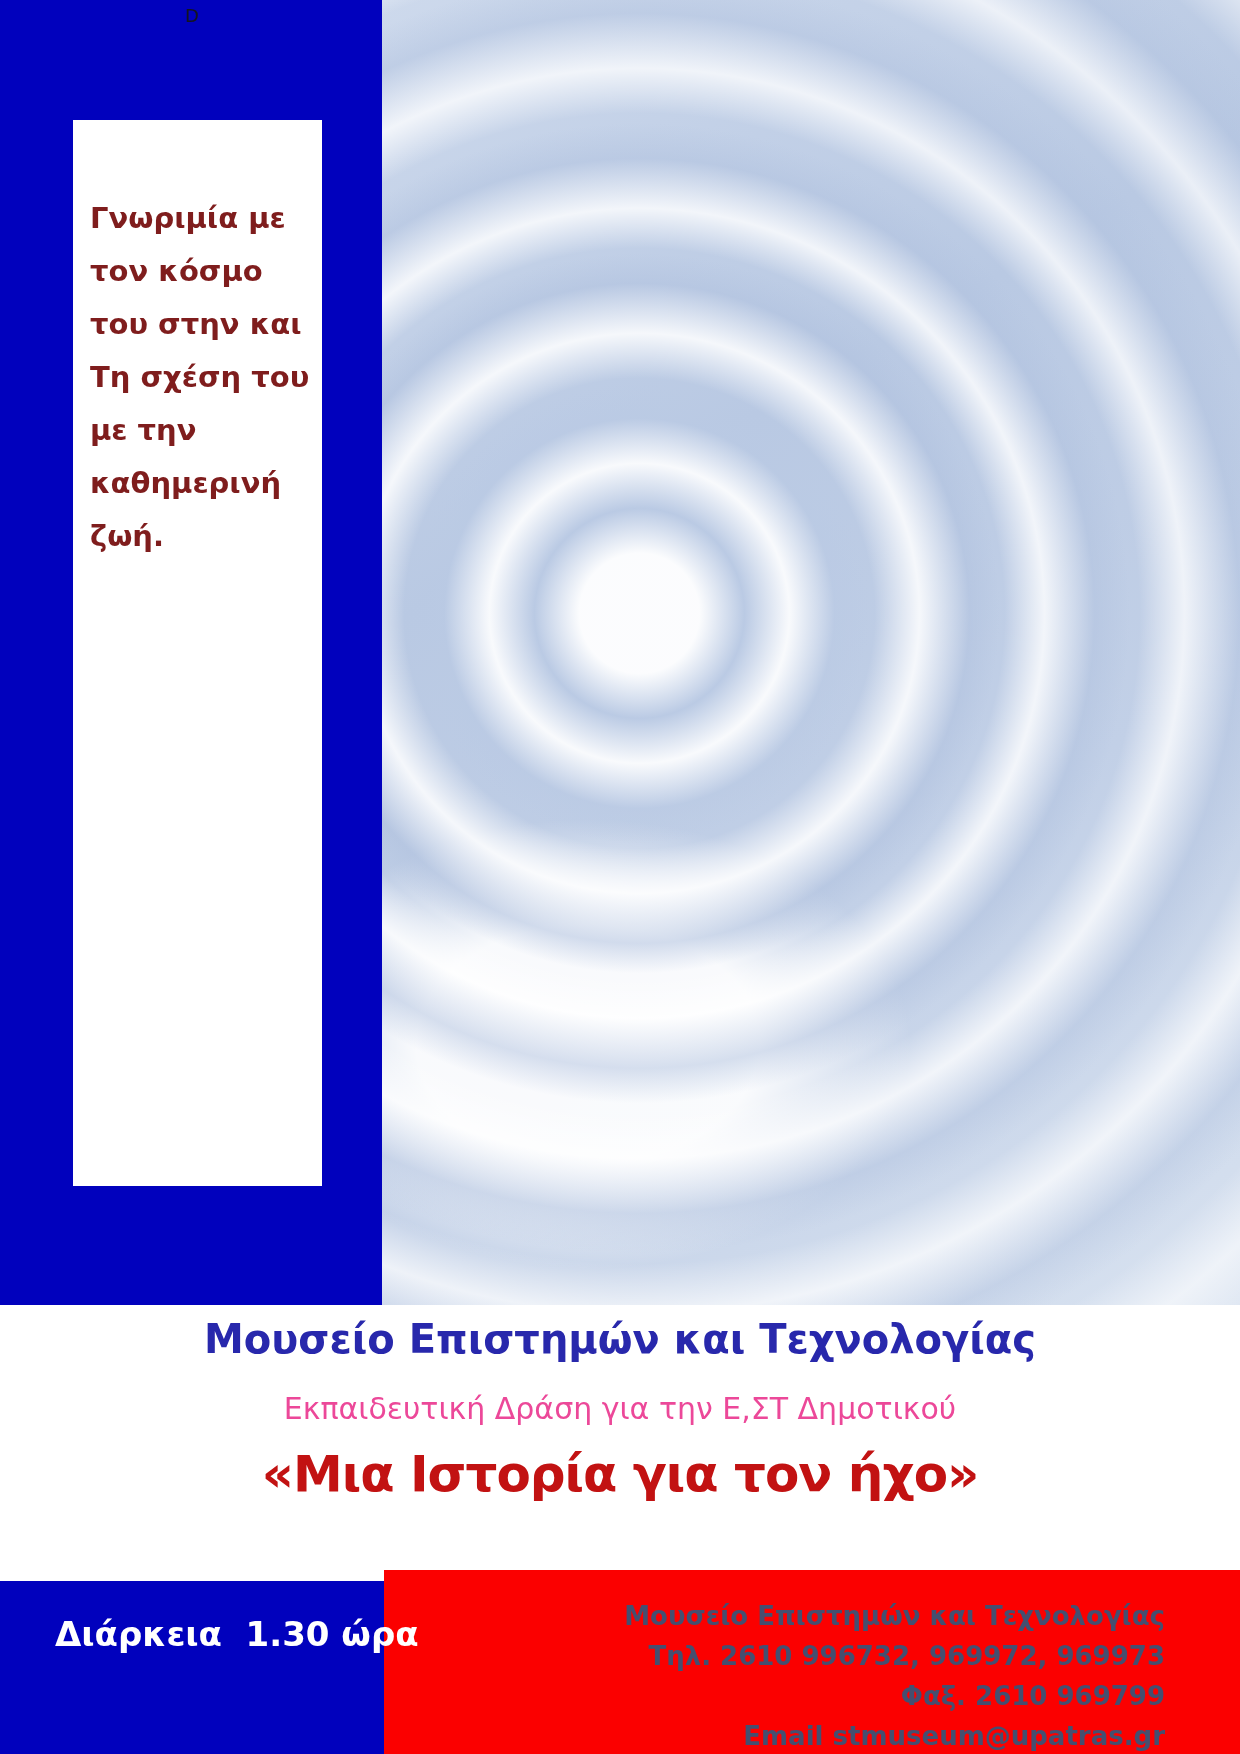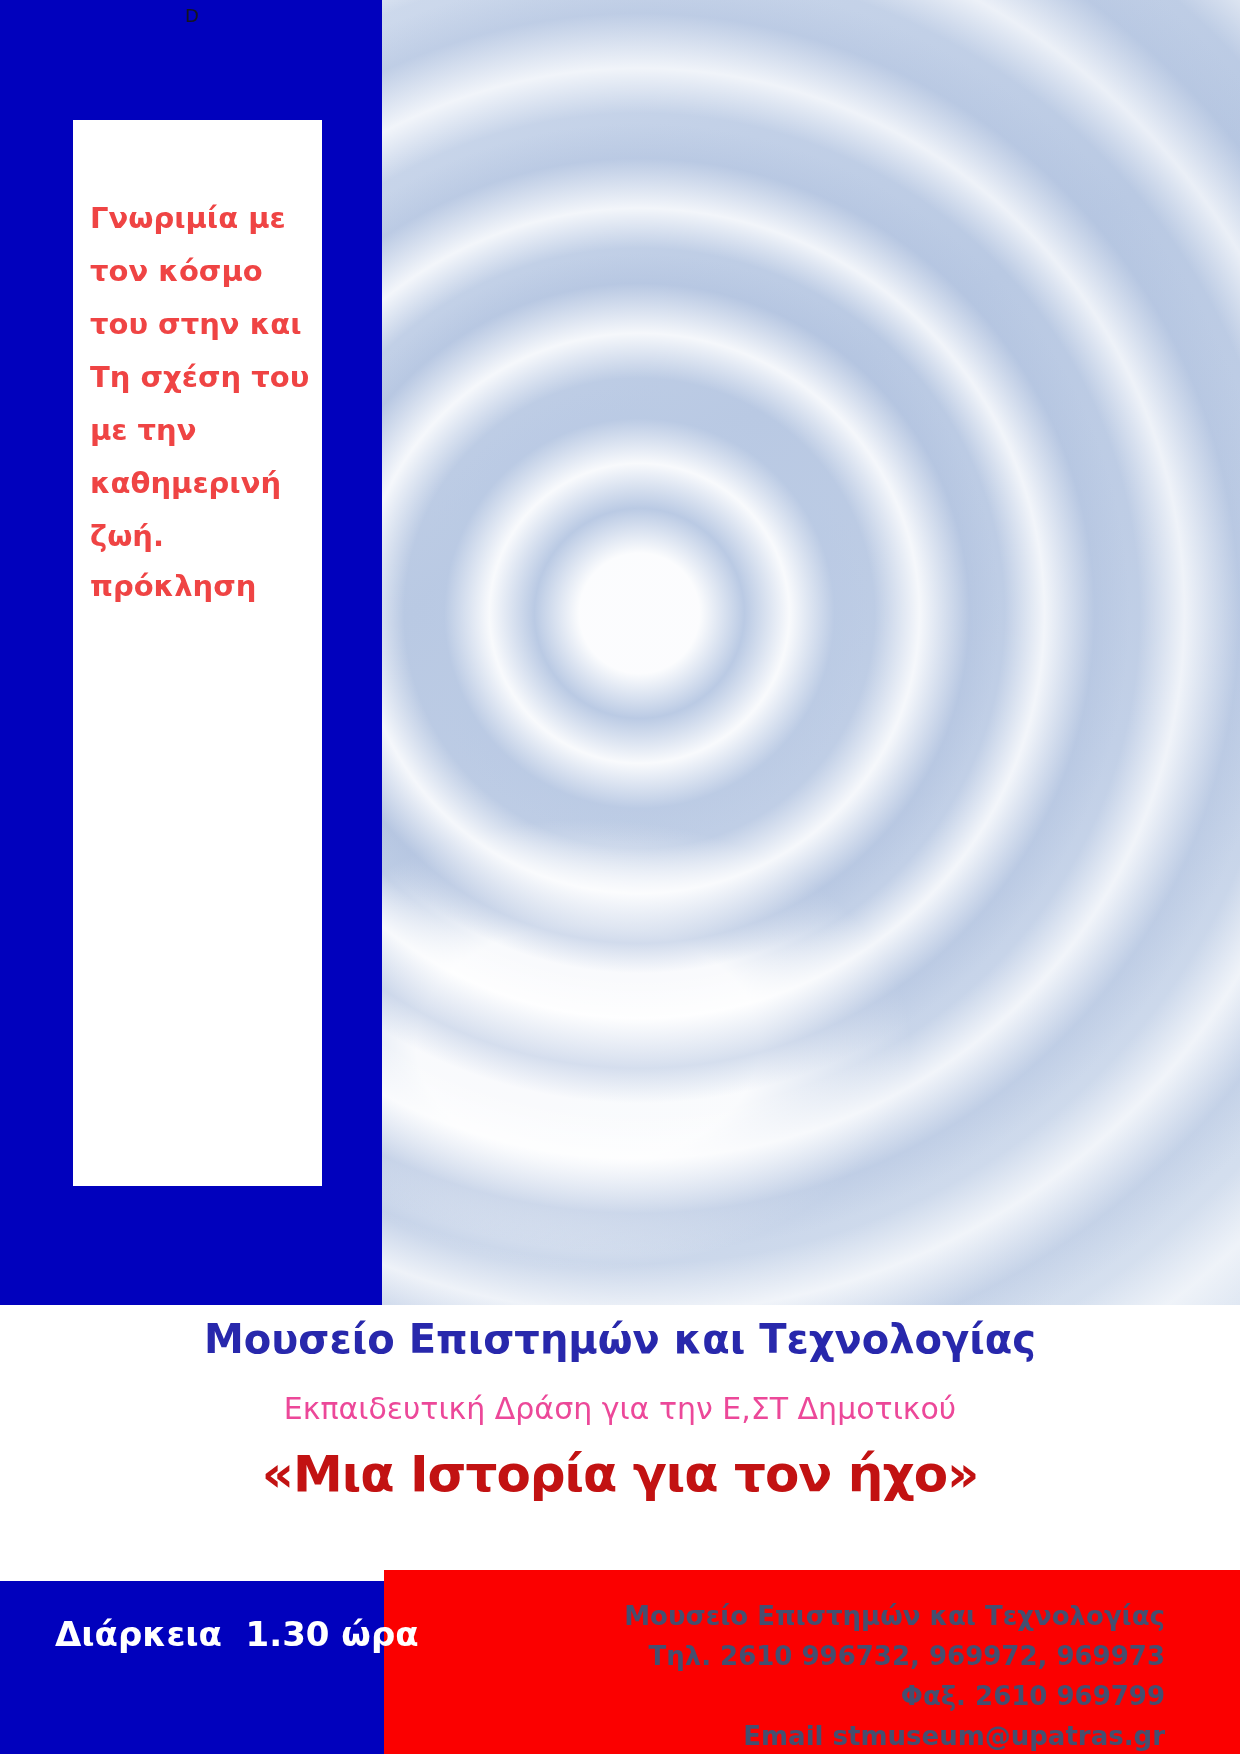--- a/index.html
+++ b/index.html
@@ -15,21 +15,21 @@
   }
   .stray-char{
     position:absolute;left:185px;top:5px;
     font-size:18px;color:#14141e;font-weight:400;
   }
   
   .whitebox{
     position:absolute;left:73px;top:120px;width:249px;height:1066px;
     background:#ffffff;box-sizing:border-box;
     padding:72px 6px 12px 17px;
-    color:#ef4444;font-weight:bold;font-size:29px;
+    color:#7f1d1d;font-weight:bold;font-size:29px;
     white-space:nowrap;
   }
   .whitebox p{margin:0;}
   .p0{line-height:53px;}
   .p1{margin-top:62px;line-height:43px;}
   .p2{margin-top:14px;line-height:43px;}
   .p3{margin-top:140px;line-height:47px;}
   .p4{margin-top:7px;line-height:47px;}
   .p5{margin-top:6px;line-height:45px;}
   
@@ -93,23 +93,20 @@
 <div class="whitebox">
   <p class="p0">
     <span>Γνωριμία με</span><br>
     <span>τον κόσμο</span><br>
     <span>του στην και</span><br>
     <span>Τη σχέση του</span><br>
     <span>με την</span><br>
     <span>καθημερινή</span><br>
     <span>ζωή.</span>
   </p>
-  <p class="p4">
-    <span>πρόκληση</span>
-  </p>
 </div>
 
 <div class="titles">
   <p class="museum-line museum-line1">Μουσείο Επιστημών και Τεχνολογίας</p>
   <p class="subtitle">Εκπαιδευτική Δράση για την Ε,ΣΤ Δημοτικού</p>
   <p class="event-title">«Μια Ιστορία για τον ήχο»</p>
 </div>
 
 <div class="band-red"></div>
 <div class="band-blue"></div>

